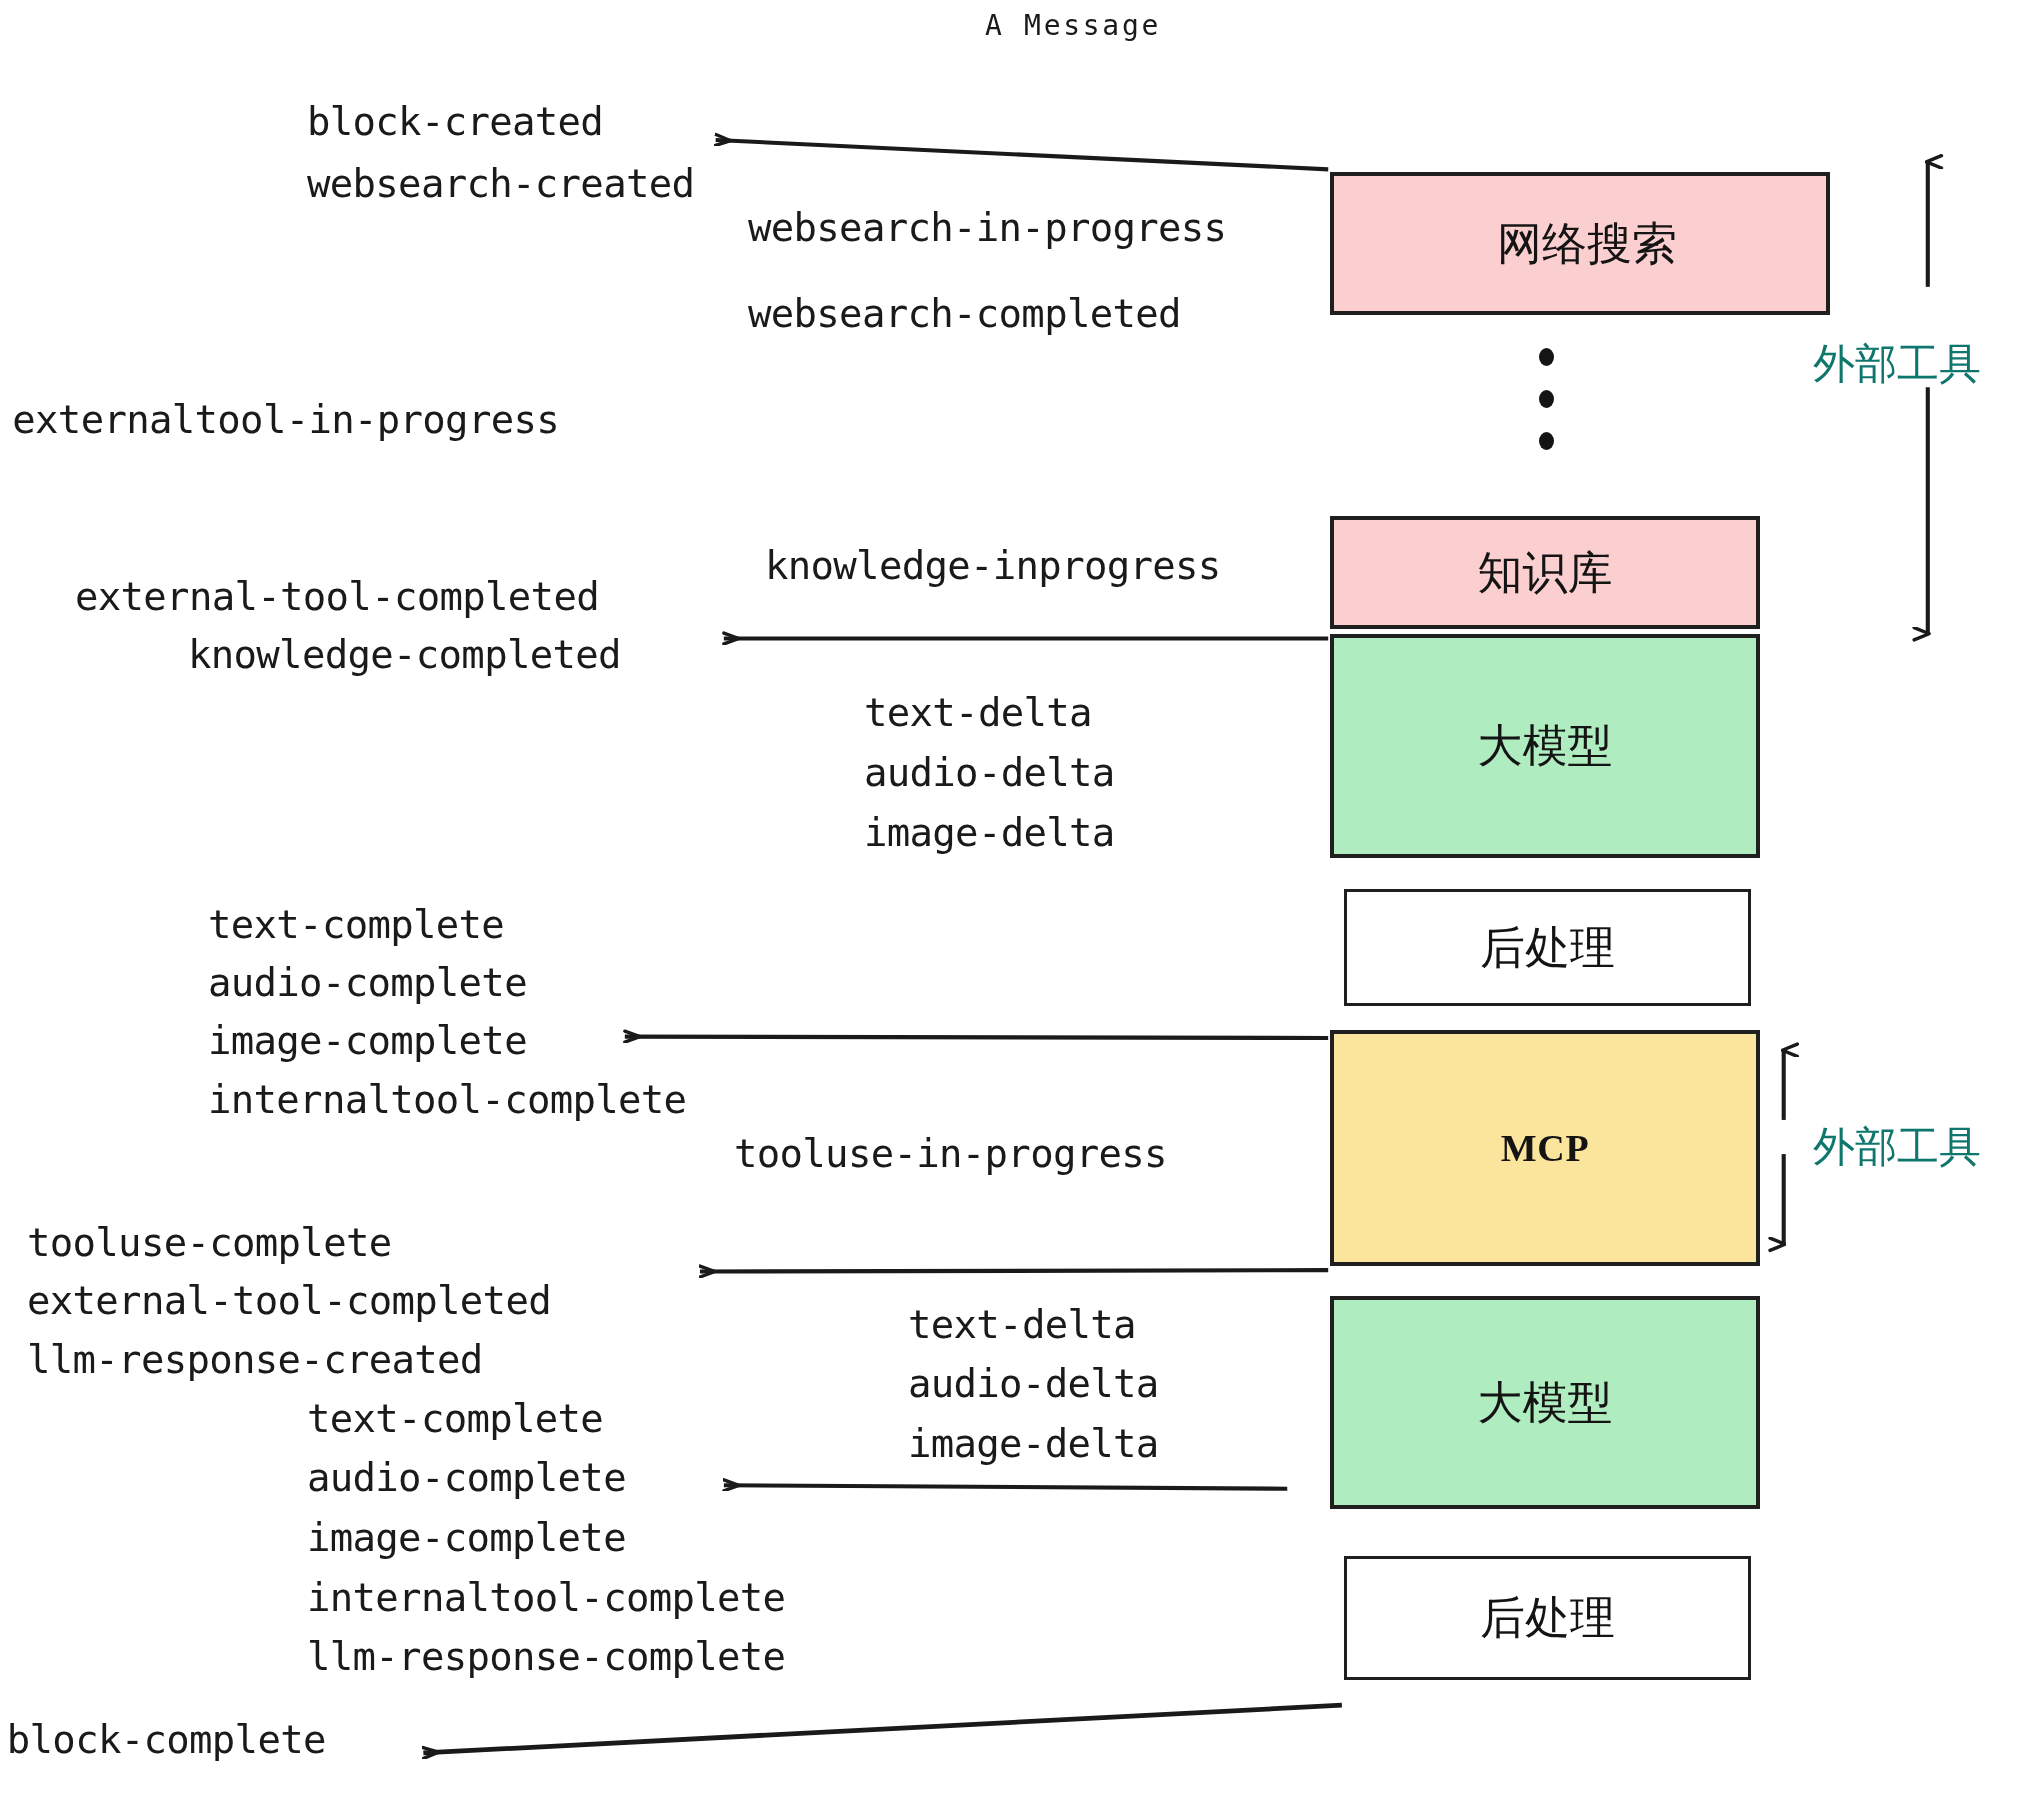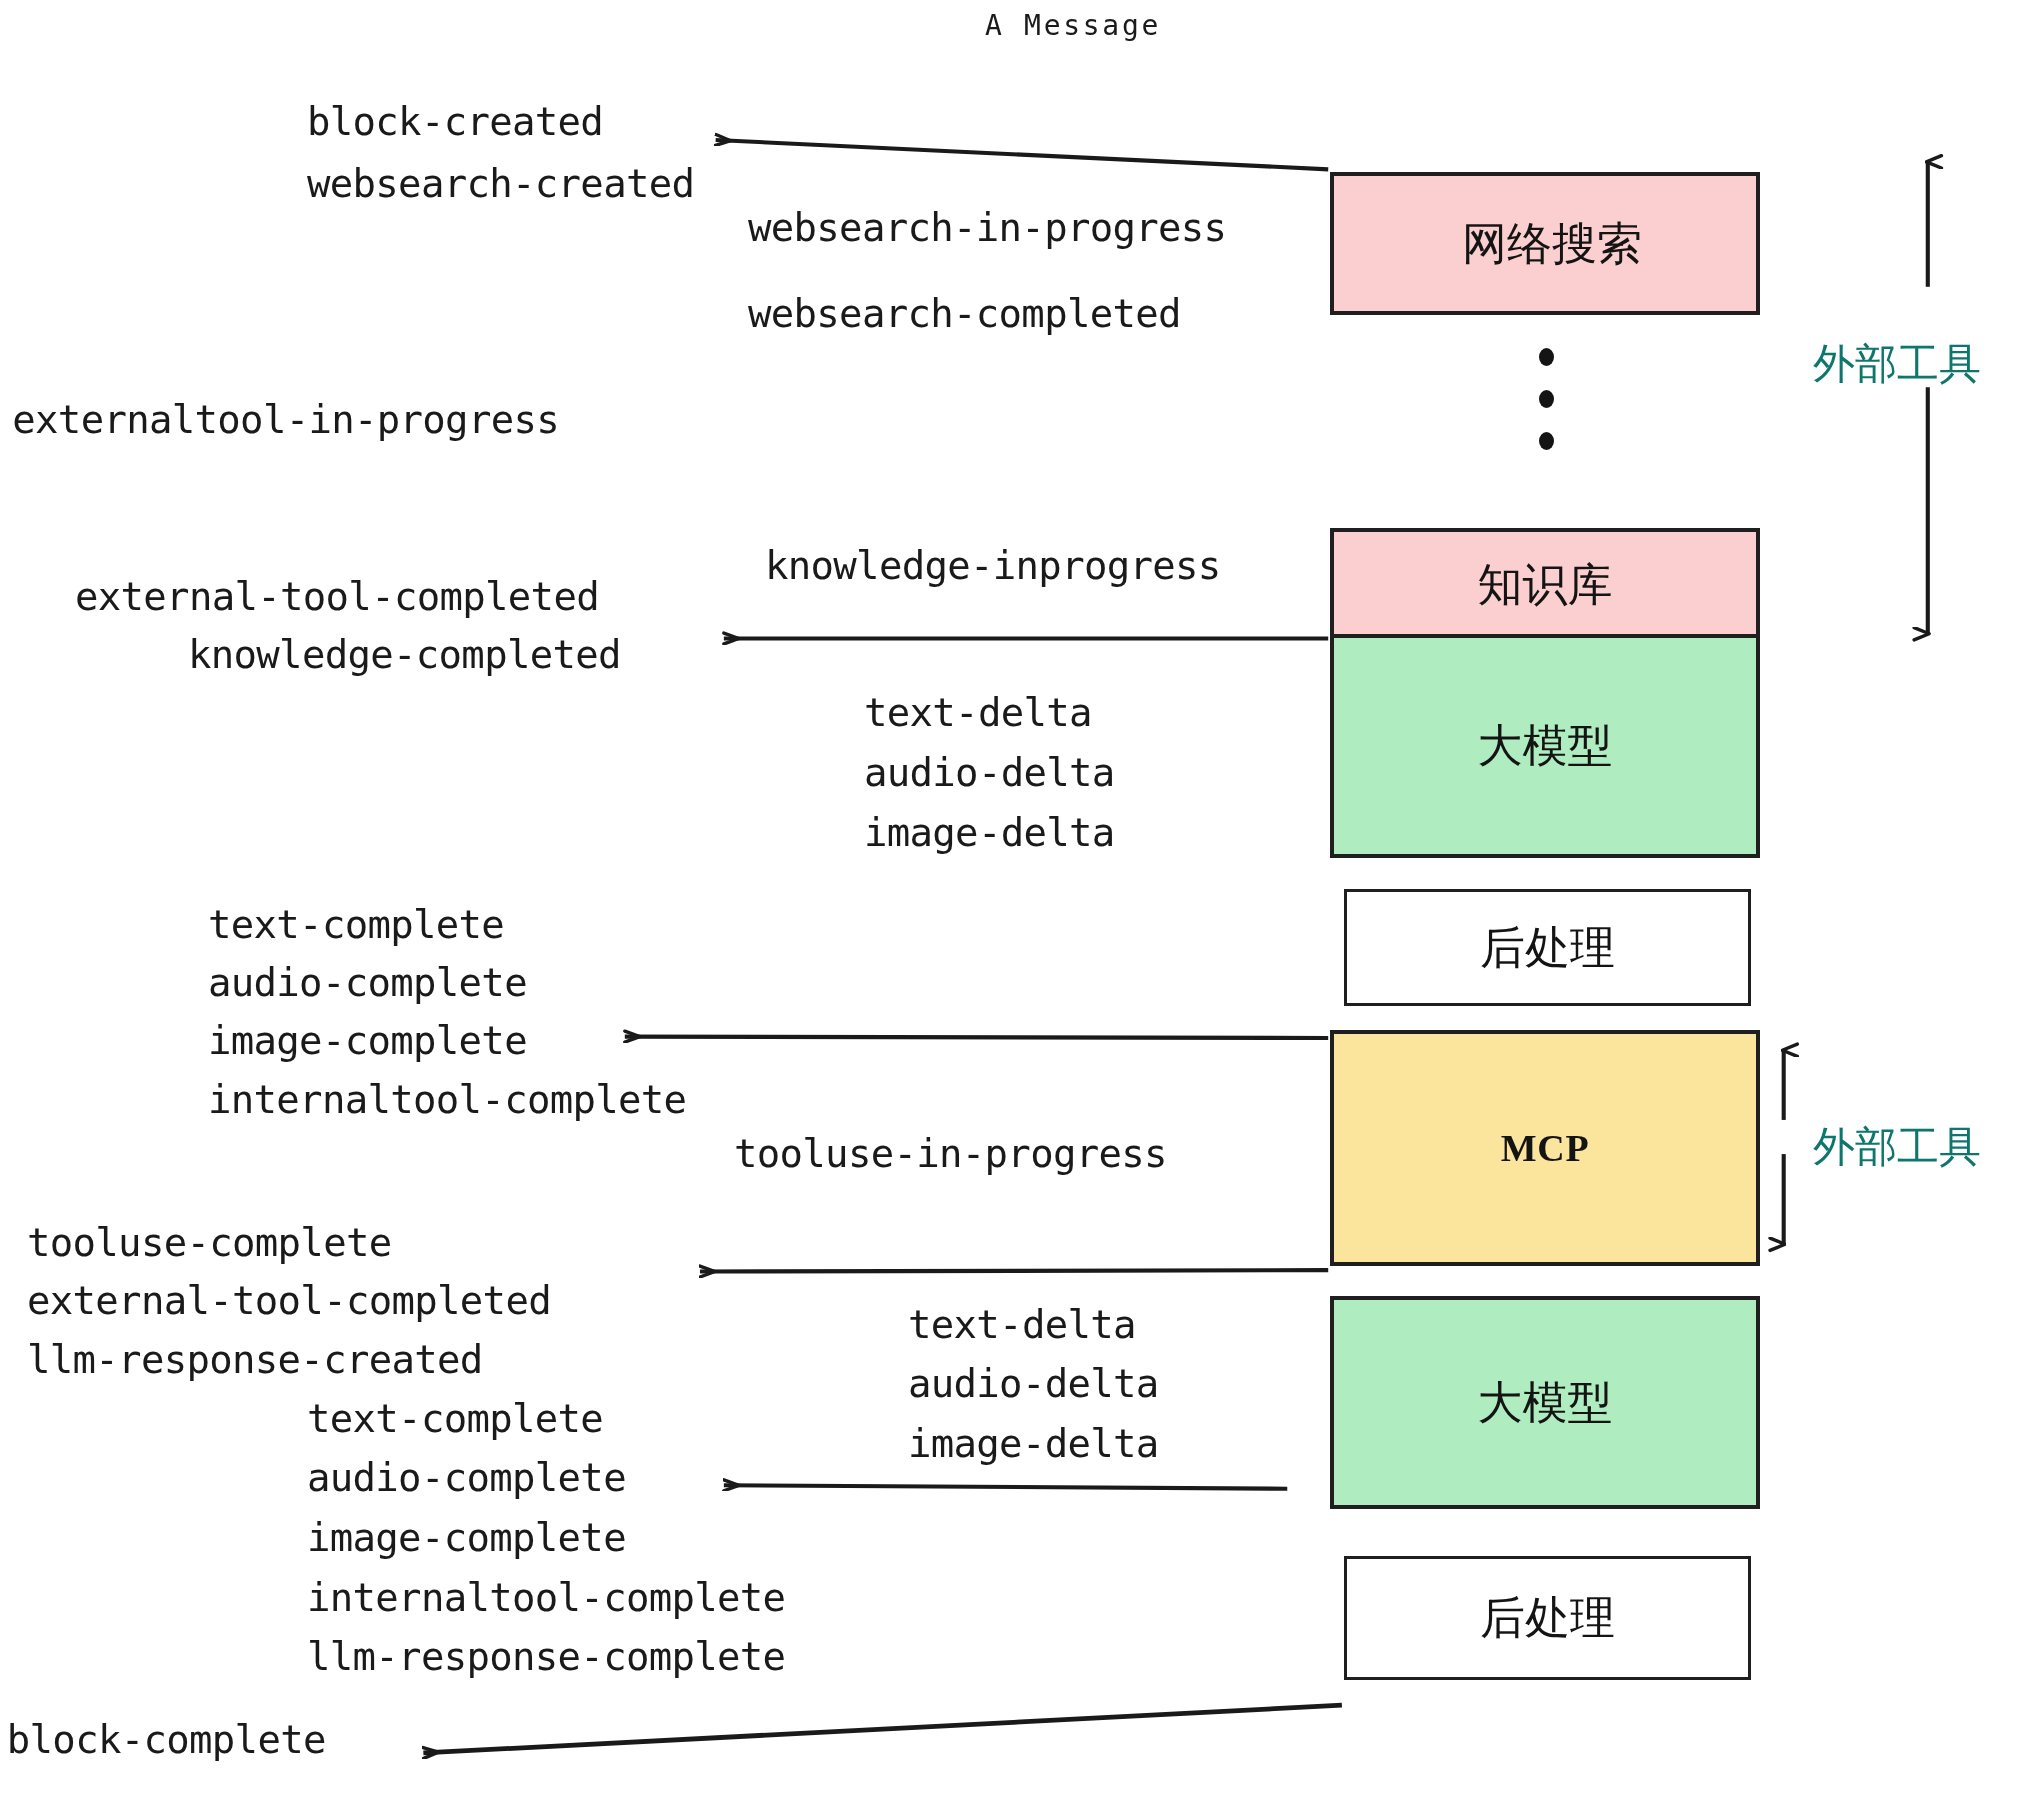--- a/index.html
+++ b/index.html
@@ -94,29 +94,29 @@
   <div class="lbl" style="left:908px;top:1424px;">image-delta</div>
 
   <div class="lbl" style="left:307px;top:1399px;">text-complete</div>
   <div class="lbl" style="left:307px;top:1458px;">audio-complete</div>
   <div class="lbl" style="left:307px;top:1518px;">image-complete</div>
   <div class="lbl" style="left:307px;top:1578px;">internaltool-complete</div>
   <div class="lbl" style="left:307px;top:1637px;">llm-response-complete</div>
 
   <div class="lbl" style="left:6.8px;top:1720px;">block-complete</div>
 
-  <div class="box" style="left:1330px;top:172px;width:430px;height:143px;background:#FBCFCF;padding-left:14px;">网络搜索</div>
+  <div class="box" style="left:1330px;top:172px;width:500px;height:143px;background:#FBCFCF;padding-left:14px;">网络搜索</div>
 
   <div class="dots" style="left:1538px;top:348px;width:16.4px;height:102px;">
     <i></i>
       <i></i>
       <i></i>
   </div>
 
-  <div class="box" style="left:1330px;top:516px;width:430px;height:113px;background:#FBCFCF;margin-top:12px;">知识库</div>
+  <div class="box" style="left:1330px;top:516px;width:430px;height:113px;background:#FBCFCF;">知识库</div>
 
   <div class="box" style="left:1330px;top:634px;width:430px;height:224px;background:#AFEDC0;">大模型</div>
 
   <div class="box" style="left:1344px;top:889px;width:407px;height:117px;background:#FFFFFF;border-width:3.4px;">后处理</div>
 
   <div class="box mono" style="left:1330px;top:1030px;width:430px;height:236px;background:#FBE49B;">MCP</div>
 
   <div class="box" style="left:1330px;top:1296px;width:430px;height:213px;background:#AFEDC0;">大模型</div>
 
   <div class="box" style="left:1344px;top:1556px;width:407px;height:124px;background:#FFFFFF;border-width:3.4px;">后处理</div>

